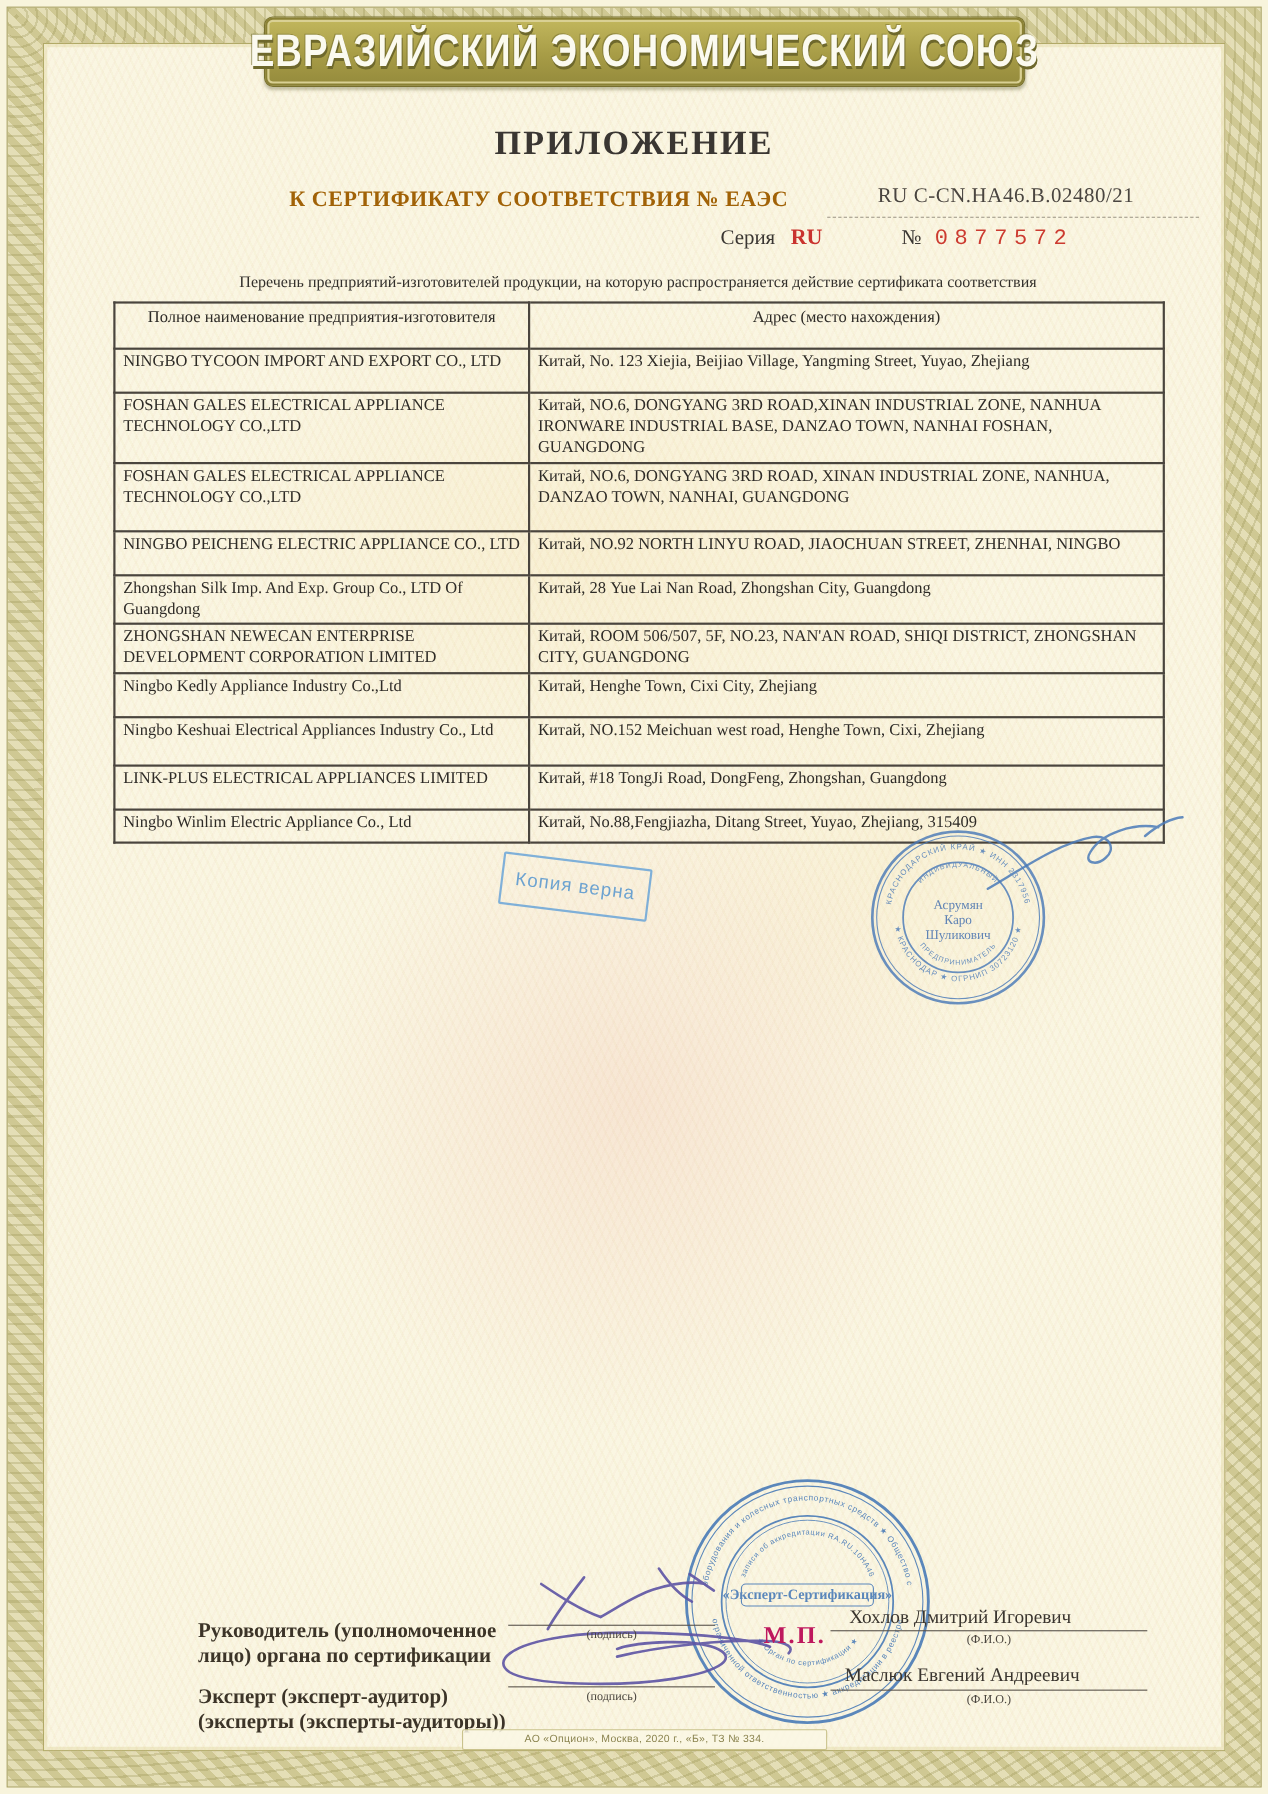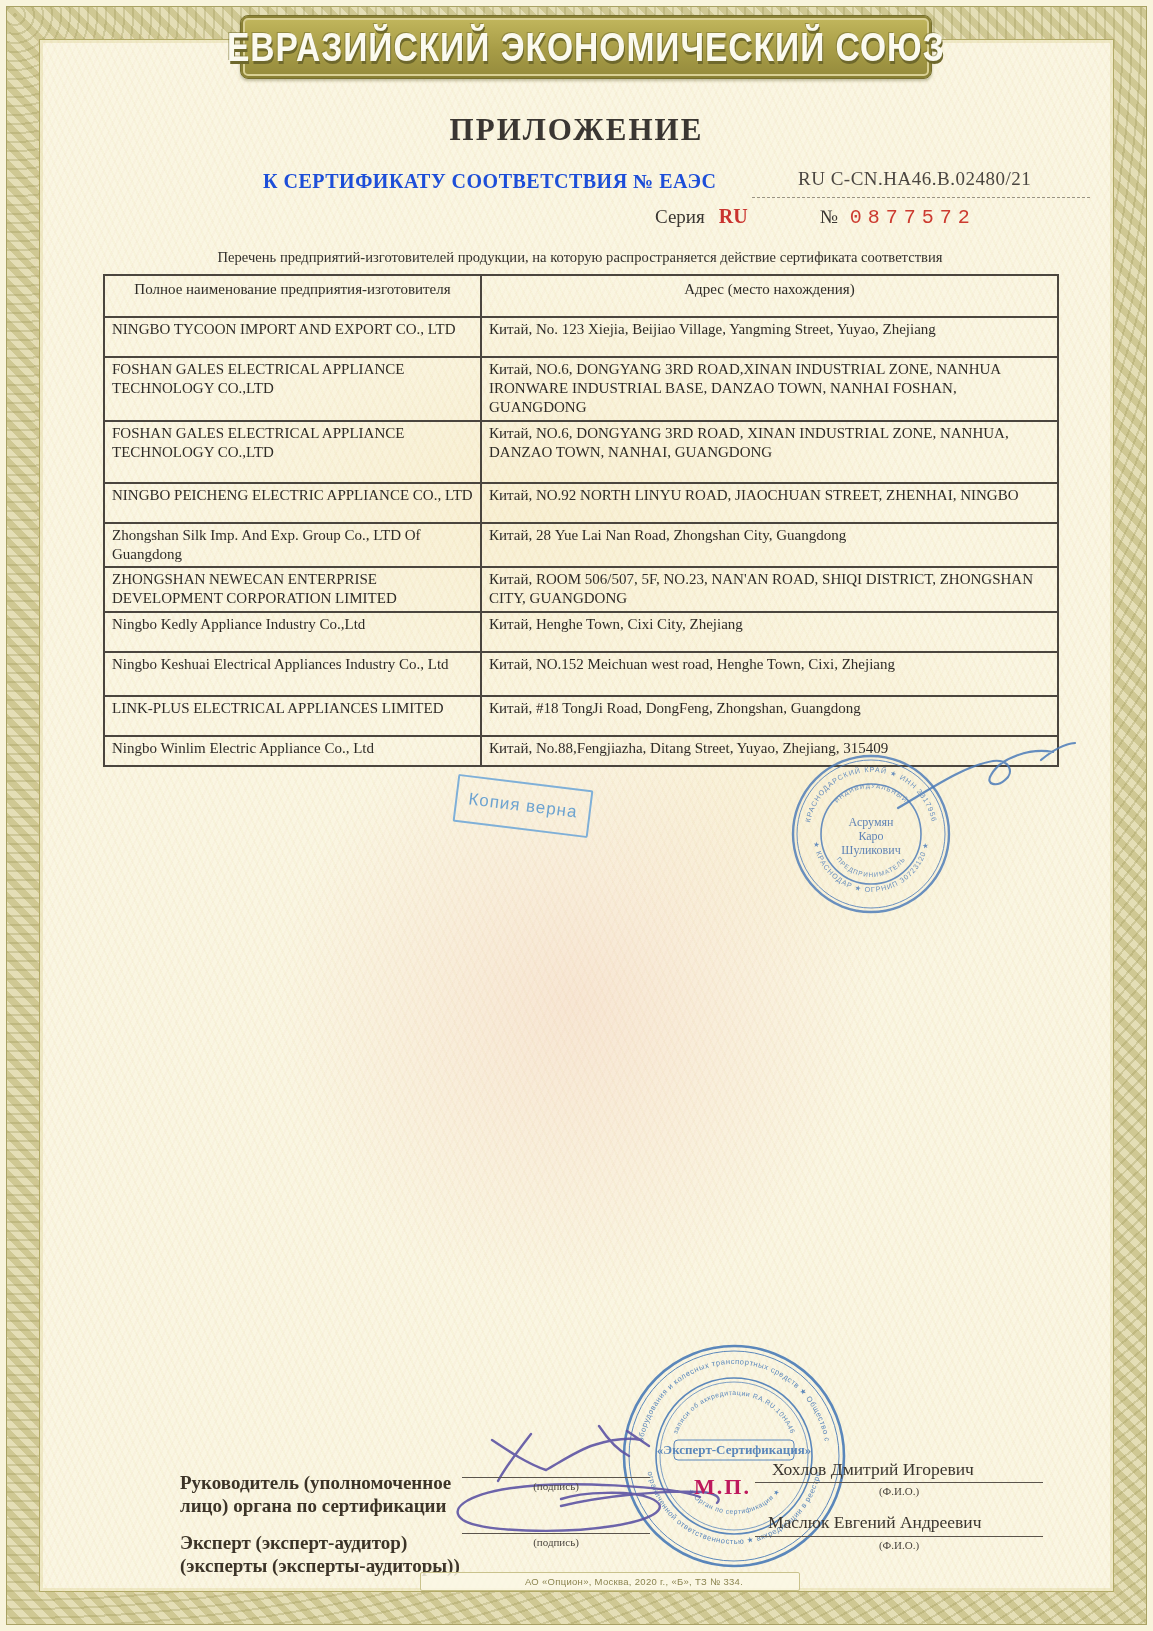--- a/index.html
+++ b/index.html
@@ -45,21 +45,21 @@
     font-family:"Liberation Sans", sans-serif;font-weight:800;font-size:35px;
     color:#fbfaef;letter-spacing:1px;white-space:nowrap;
     transform:scale(.96,1.18);text-shadow:1px 2px 0 #6e682c,-1px -1px 0 rgba(110,104,44,.5);
   }
   .doc-title{
     position:absolute;left:0;top:112px;width:100%;text-align:center;
     font-size:31px;font-weight:bold;letter-spacing:2px;color:#3a3632;
   }
   .subtitle{
     position:absolute;left:263px;top:170px;
-    font-size:20px;font-weight:bold;color:#1d4ed8;letter-spacing:.5px;
+    font-size:20px;font-weight:bold;color:#a16207;letter-spacing:.5px;
   }
   .cert-number{
     position:absolute;left:798px;top:168px;font-size:19px;color:#4a4540;letter-spacing:.5px;
   }
   .cert-underline{position:absolute;left:752px;top:197px;width:338px;border-top:1px dashed #9a9484;}
   .series-line{position:absolute;left:655px;top:205px;font-size:19px;color:#3a3632;}
   .series-label{margin-right:14px;}
   .series-value{color:#c9332e;font-weight:bold;font-size:20px;margin-right:72px;}
   .number-sign{margin-right:12px;}
   .number-value{color:#cc3b30;font-size:20px;letter-spacing:6px;font-family:"Liberation Mono",monospace;}
@@ -116,21 +116,21 @@
   .name-line{position:absolute;border-top:1.2px solid #5a544c;}
   .name-line1{left:755px;top:1482px;width:288px;}
   .name-line2{left:755px;top:1536px;width:288px;}
   .cap-fio1{left:755px;top:1485px;width:288px;}
   .cap-fio2{left:755px;top:1539px;width:288px;}
   .mp-label{position:absolute;left:694px;top:1474px;font-size:22px;font-weight:bold;color:#be185d;letter-spacing:2px;}
   .footer-print{
     position:absolute;left:420px;top:1572px;width:330px;height:17px;
     background:rgba(250,247,228,.85);border:1px solid #c9c28c;border-radius:2px;
     display:flex;align-items:center;justify-content:center;
-    font-family:"Liberation Sans",sans-serif;font-size:9.5px;color:#8b8450;letter-spacing:.3px;padding-left:48px;
+    font-family:"Liberation Sans",sans-serif;font-size:9.5px;color:#8b8450;letter-spacing:.3px;
   }
   .stamp-text{font-family:"Liberation Sans",sans-serif;}
 </style>
 </head>
 <body>
 
 <div class="page">
   <div class="frame">
     <div class="frame-inner"></div>
   </div>

